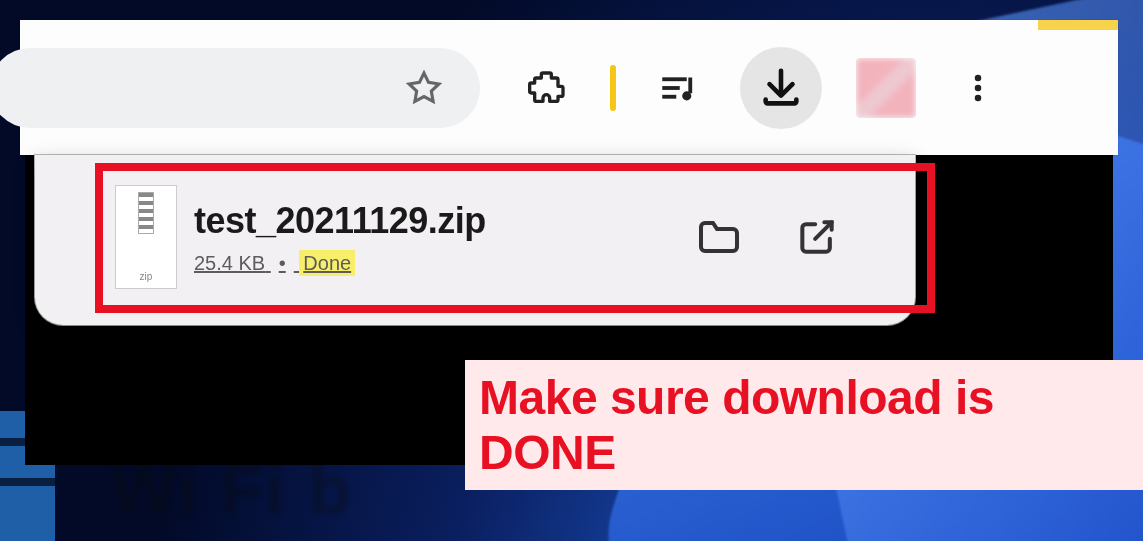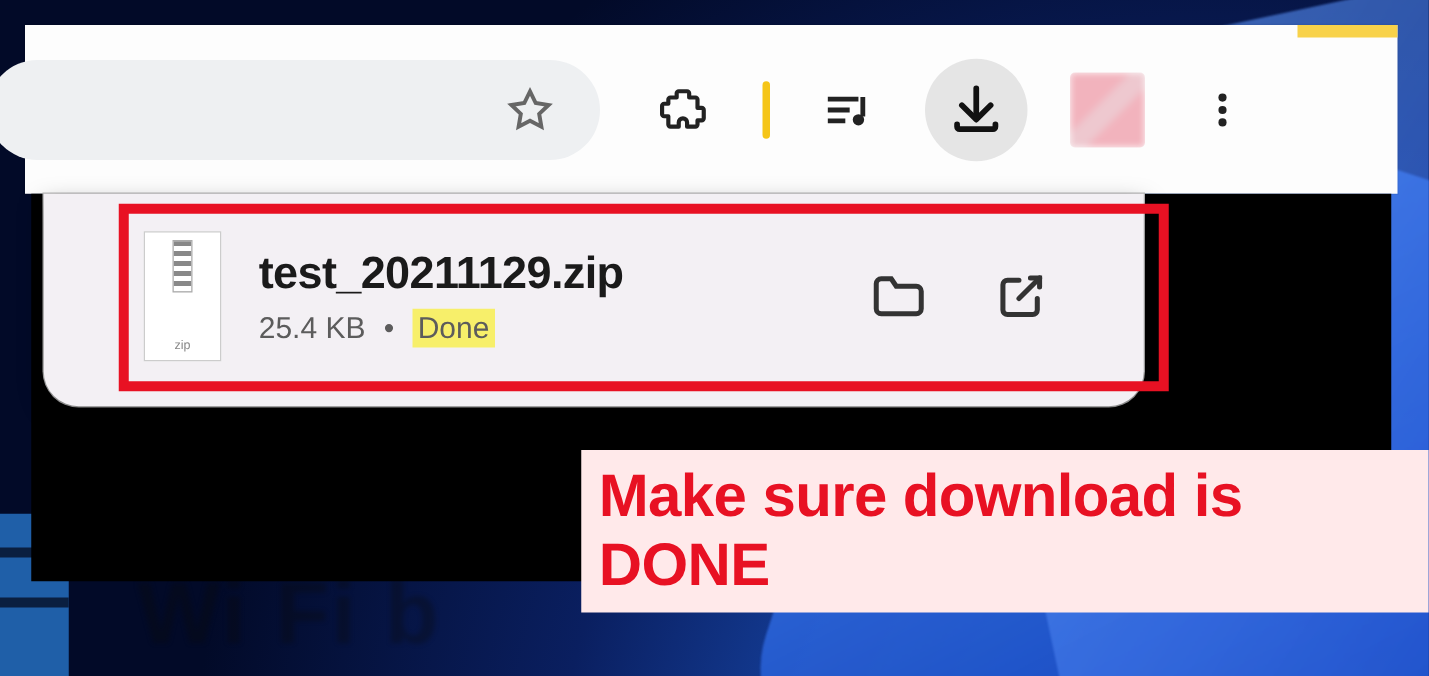--- a/index.html
+++ b/index.html
@@ -192,33 +192,34 @@
     position: absolute;
     top: 6px;
     left: 50%;
     transform: translateX(-50%);
     width: 14px;
     height: 40px;
     background: repeating-linear-gradient(#888 0 4px, #fff 4px 8px);
     border: 1px solid #aaa;
   }
   .file-text {
-    margin-left: 30px;
+    margin-left: 17px;
     flex: 1;
   }
   .file-name {
     font-size: 36px;
     font-weight: 600;
     color: #1a1a1a;
     letter-spacing: -0.5px;
   }
   .file-sub {
     margin-top: 10px;
-    font-size: 24px;
+    font-size: 20px;
     color: #5c5c5c;
+    text-decoration: underline;
   }
   .file-sub .dot {
     margin: 0 8px;
     color: #5c5c5c;
   }
   .done-highlight {
     background: #f7ef6a;
     padding: 2px 4px;
   }
   .dl-actions {

